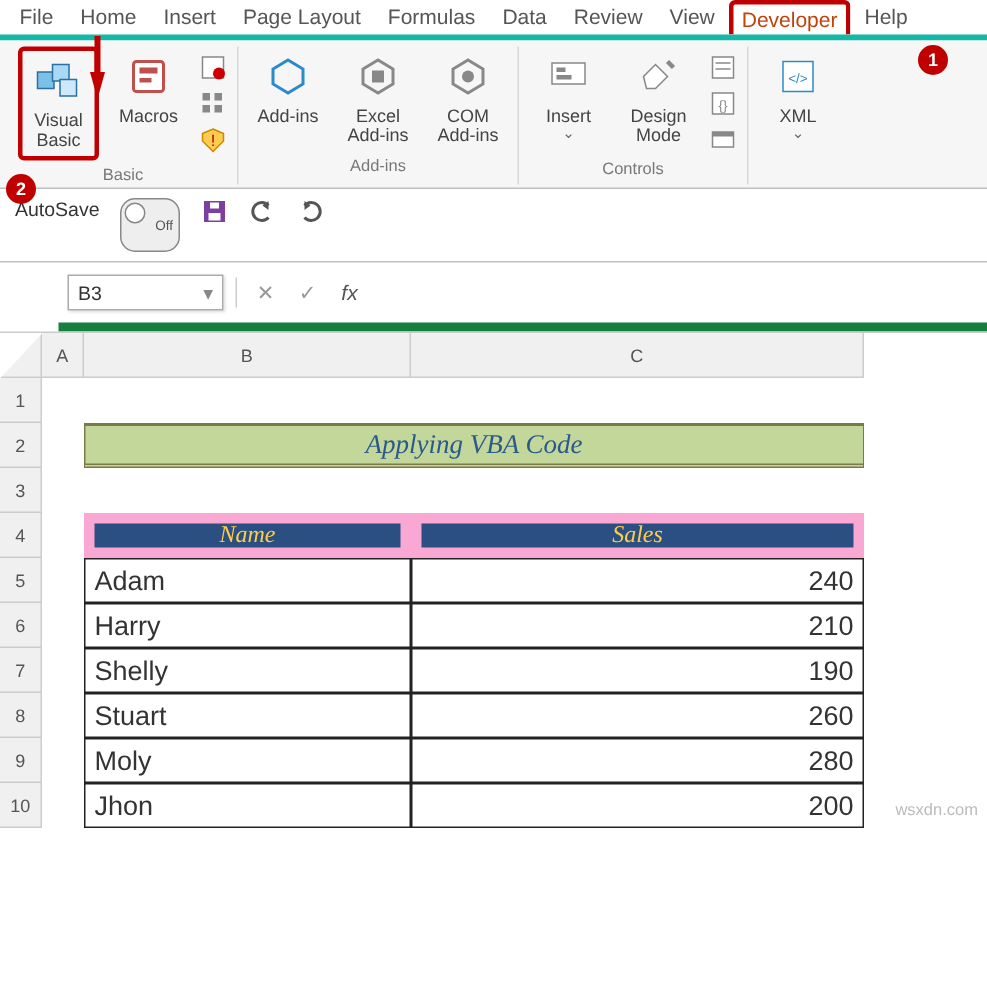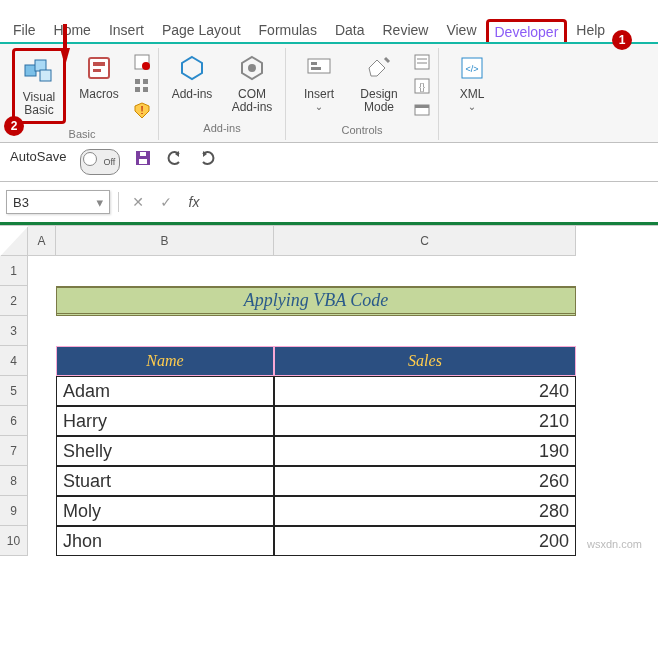--- a/index.html
+++ b/index.html
@@ -8,38 +8,38 @@
     font-family: "Segoe UI", Arial, sans-serif;
     font-size: 13px;
     background: #fff;
     color: #333;
     width: 658px;
     position: relative;
   }
   
   .tabs {
     display: flex;
-    border-bottom: 2px solid #14b8a6;
+    border-bottom: 4px solid #14b8a6;
     background: #fff;
     padding: 0 4px;
-    height: 44px;
+    height: 27px;
     align-items: flex-end;
   }
   .tab {
     padding: 4px 8px;
     font-size: 14px;
     color: #555;
     cursor: pointer;
     border: 1px solid transparent;
     border-bottom: none;
   }
   .tab.active {
     border: 3px solid #c00000;
     border-bottom: none;
-    color: #8b5cf6;
+    color: #c2410c;
     font-weight: 500;
     border-radius: 4px 4px 0 0;
     padding: 2px 6px;
   }
   
   .ribbon {
     display: flex;
     background: #f6f6f6;
     border-bottom: 1px solid #c0c0c0;
     padding: 4px 6px 2px 6px;
@@ -135,34 +135,35 @@
     display: flex;
     align-items:flex-start;
     gap:14px;
     padding: 6px 10px;
     border-bottom: 1px solid #c0c0c0;
     font-size: 13px;
   }
   .toggle {
     display:inline-flex;align-items:center;
     border:1px solid #888;border-radius:10px;
-    width:40px;height:26px;position:relative;
+    width:40px;height:36px;position:relative;
     background:#eee;font-size:9px;justify-content:flex-end;padding-right:4px;color:#555;
   }
   .toggle::before {
     content:"";position:absolute;left:2px;top:2px;
     width:12px;height:12px;border-radius:50%;
     background:#fff;border:1px solid #888;
   }
   .qat-icon { width:18px;height:18px;display:flex;align-items:center;justify-content:center;}
   
   .fbar {
     display:flex;align-items:center;
     padding: 8px 6px; gap:6px;
-    border-bottom: 3px solid #15803d;
+    border-bottom: 6px solid #15803d;
+    margin-left: 39px;
   }
   .name-box {
     width: 104px; height: 24px;
     border: 1px solid #aaa;
     display:flex;align-items:center;justify-content:space-between;
     padding: 0 6px; font-size:13px; background:#fff;
     box-shadow: 1px 1px 2px rgba(0,0,0,.15);
   }
   .fx-btn { width:22px;text-align:center;color:#999;font-size:14px;}
   .fbar-sep { width:1px;height:20px;background:#ccc;margin:0 2px;}
@@ -201,31 +202,31 @@
     text-align:center;
   }
   
   .th {
     background:#2b4f81;
     color:#ffcc4d;
     font-family: "Comic Sans MS", cursive;
     font-style: italic;
     font-size: 16px;
     justify-content:center;
-    border:1px solid #f9a8d4;
+    border:7px solid #f9a8d4;
   }
   .td {
     background:#fff;
     border:1px solid #222;
     font-size:18px;
   }
   .td.num { justify-content:flex-end; }
   .watermark {
     position:absolute;
-    right:16px; bottom:6px;
+    right:6px; bottom:6px;
     font-size:11px;color:#bbb;
   }
 </style>
 </head>
 <body>
 
 <div class="tabs">
   <div class="tab">File</div>
   <div class="tab">Home</div>
   <div class="tab">Insert</div>
@@ -289,20 +290,29 @@
 
   <div class="group">
     <div class="group-items">
       <div class="big-btn">
         <div class="icon-box">
           <svg width="28" height="28">
               <polygon points="14,3 24,9 24,19 14,25 4,19 4,9" fill="none" stroke="#2b8acb" stroke-width="2"></polygon>
             </svg>
         </div>
         <span>Add-ins</span>
+      </div>
+      <div class="big-btn">
+        <div class="icon-box">
+          <svg width="28" height="28">
+              <polygon points="14,3 24,9 24,19 14,25 4,19 4,9" fill="none" stroke="#888" stroke-width="2"></polygon>
+              <rect x="10" y="10" width="8" height="8" fill="#888"></rect>
+            </svg>
+        </div>
+        <span>Excel Add-ins</span>
       </div>
       <div class="big-btn">
         <div class="icon-box">
           <svg width="28" height="28">
               <polygon points="14,3 24,9 24,19 14,25 4,19 4,9" fill="none" stroke="#888" stroke-width="2"></polygon>
               <circle cx="14" cy="14" r="4" fill="#888"></circle>
             </svg>
         </div>
         <span>COM Add-ins</span>
       </div>

